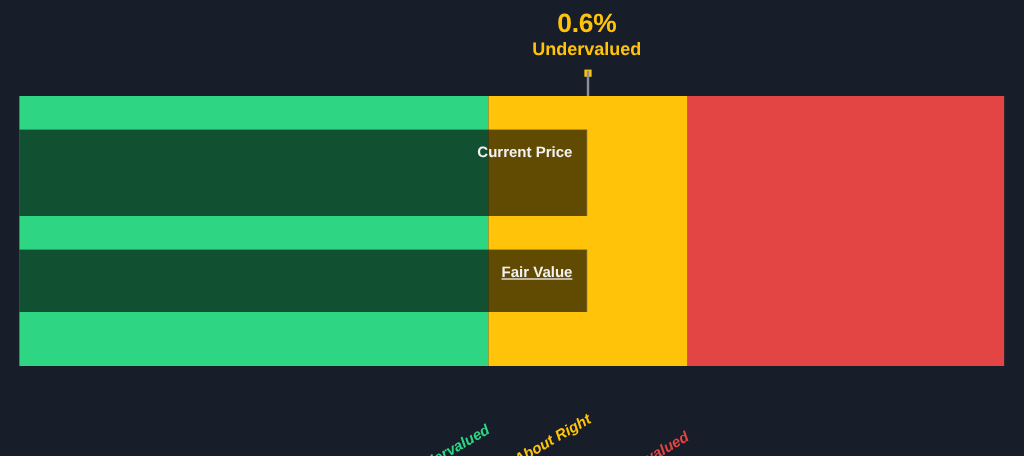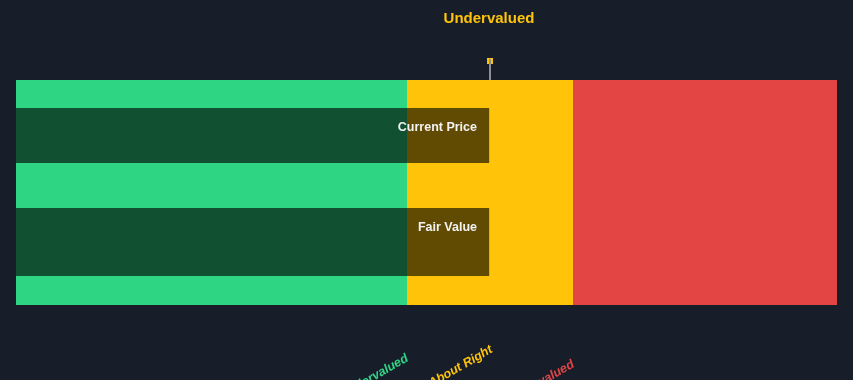--- a/index.html
+++ b/index.html
@@ -84,22 +84,22 @@
     position: absolute;
     left: 0;
     width: 474px;
     background: rgba(0, 0, 0, 0.62);
     box-sizing: border-box;
     border-right: 1px solid rgba(255,255,255,0.55);
     color: #ffffff;
     text-align: right;
     padding-right: 12px;
   }
-  .row-current { top: 28px;  height: 55px; }
-  .row-fair    { top: 128px; height: 68px; }
+  .row-current { top: 28px;  height: 72px; }
+  .row-fair    { top: 128px; height: 52px; text-decoration: underline; }
   .value-label {
     font-size: 12.5px;
     font-weight: bold;
     line-height: 15px;
     padding-top: 12px;
     color: #f2f2f2;
   }
   .value-amount {
     font-size: 22px;
     font-weight: bold;
@@ -122,20 +122,21 @@
   .axis-under { left: 287px; top: 350px; width: 120px; color: #2ed684; }
   .axis-about { left: 420px; top: 342px; width: 70px;  color: #ffc40a; }
   .axis-over  { left: 465px; top: 356px; width: 108px; color: #e34444; }
 </style>
 </head>
 <body>
 
 <div id="stage">
 
   <div class="callout">
+    <div class="callout-pct">0.6%</div>
     <div class="callout-sub">Undervalued</div>
   </div>
   <div class="pointer-cap"></div>
   <div class="pointer-line"></div>
 
   <div class="chart">
     <div class="band band-green"></div>
     <div class="band band-amber"></div>
     <div class="band band-red"></div>
 

